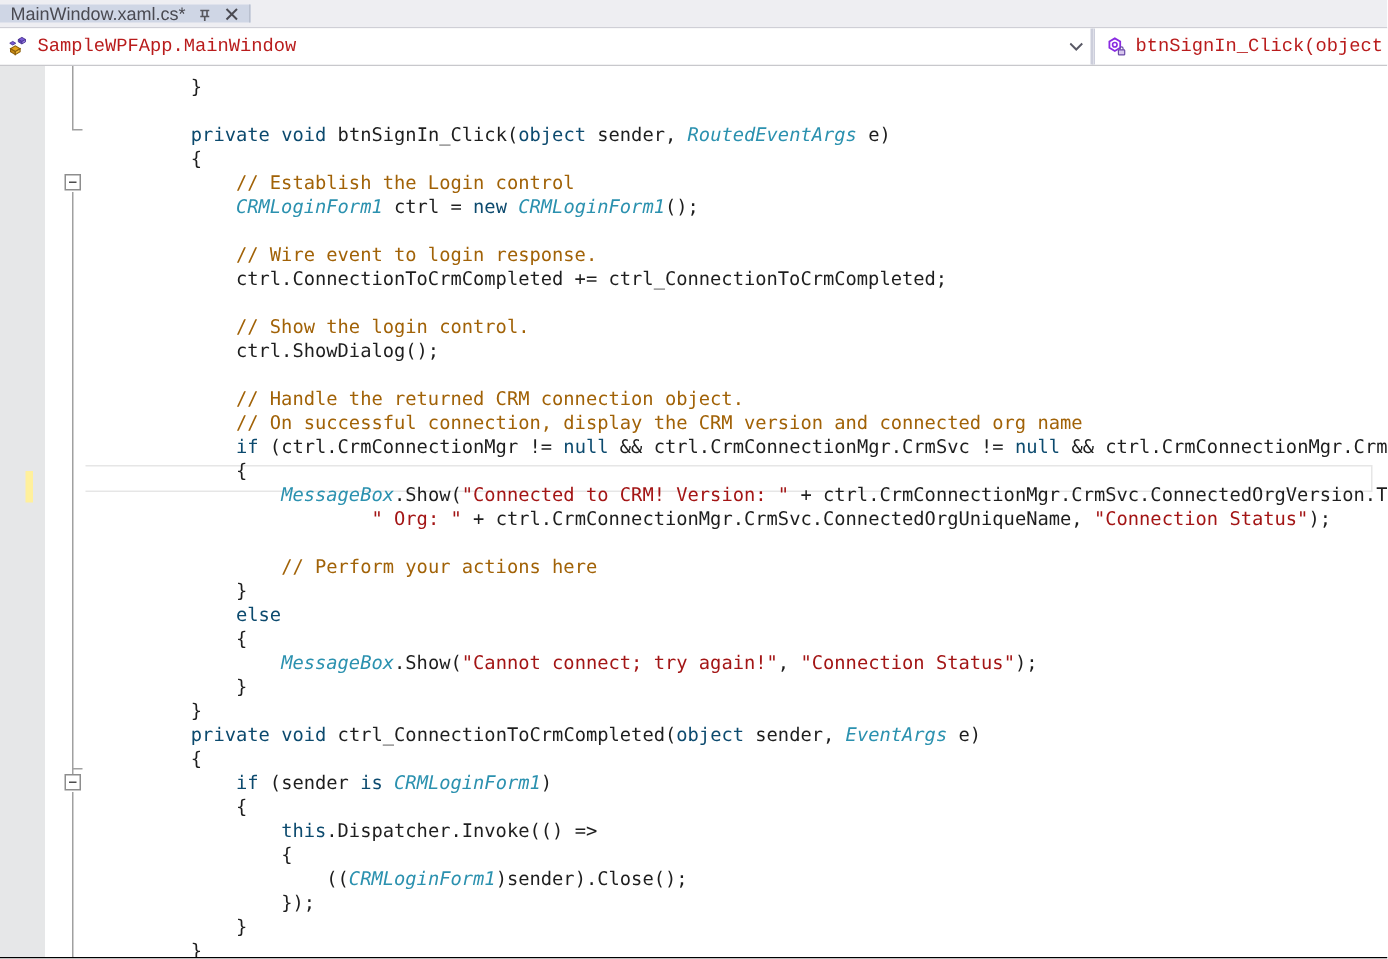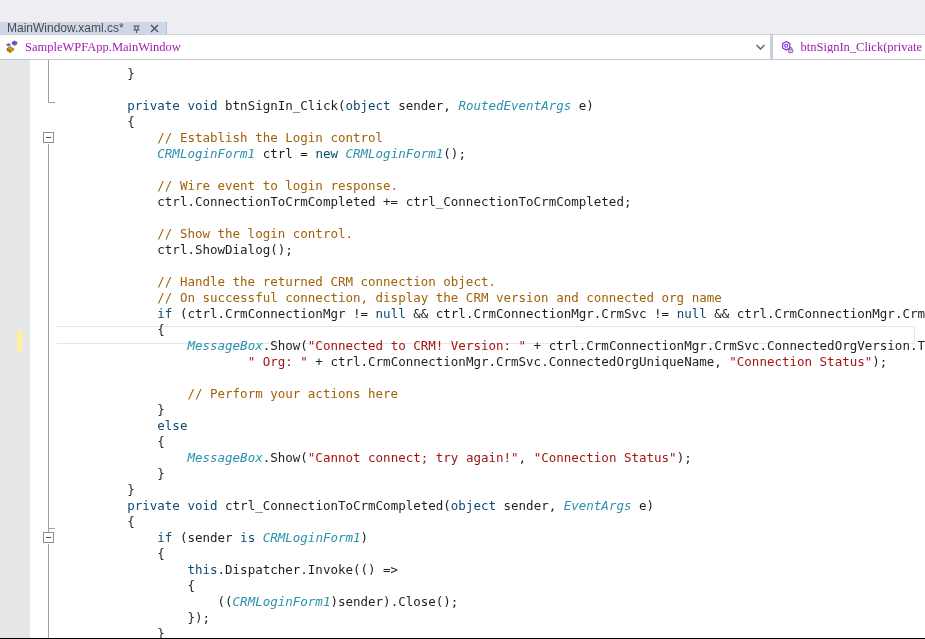--- a/index.html
+++ b/index.html
@@ -11,24 +11,24 @@
   #app {
     width: 925px; height: 639px;
     position: relative;
     background: #ffffff;
     overflow: hidden;
     border-bottom: 1px solid #000;
   }
 
   
   .tabbar {
-    height: 35px;
+    height: 19px;
     background: #eeeef2;
     display: flex;
-    align-items: flex-end;
+    align-items: center;
     border-bottom: 1px solid #cfcfd6;
     position: relative;
   }
   .tab {
     background: #cfd6e5;
     display: flex;
     align-items: center;
     padding: 0 6px 0 7px;
     gap: 7px;
     border-right: 1px solid #b9c0cf;
@@ -71,24 +71,24 @@
     padding: 0 3px 0 4px;
     gap: 5px;
     cursor: pointer;
     position: relative;
   }
   .nav-combo.left  { width: 775px; border-left: none; }
   .nav-combo.right { flex: 1; border-right: none; padding-left: 6px; }
   .nav-icon { width: 16px; height: 16px; flex: 0 0 16px; position: relative; }
   .nav-text {
     font-size: 12.5px;
-    color: #a21caf;
+    color: #b91c1c;
     white-space: nowrap;
     overflow: hidden;
-    font-family: Liberation Serif, serif;
+    font-family: Liberation Mono, monospace;
     line-height: 1;
   }
   .nav-arrow {
     margin-left: auto;
     width: 14px;
     display: flex;
     align-items: center;
     justify-content: center;
     color: #6a6a75;
     font-size: 9px;
@@ -246,21 +246,21 @@
 
     <div class="nav-combo right">
       <span class="nav-icon">
         <svg width="16" height="16" viewBox="0 0 16 16">
           <path d="M7.2 2.6 l3.6 2.1 v4.2 l-3.6 2.1 -3.6-2.1 V4.7 z" fill="none" stroke="#8a2be2" stroke-width="1.2"></path>
           <circle cx="7.2" cy="6.8" r="1.5" fill="none" stroke="#8a2be2" stroke-width="1.1"></circle>
           <rect x="9.6" y="10.2" width="4.2" height="3.4" rx="0.5" fill="#d8c8ee" stroke="#6a4aa8" stroke-width="0.8"></rect>
           <path d="M10.7 10.2 v-1 a1 1 0 0 1 2 0 v1" fill="none" stroke="#6a4aa8" stroke-width="0.8"></path>
         </svg>
       </span>
-      <span class="nav-text">btnSignIn_Click(private</span>
+      <span class="nav-text">btnSignIn_Click(object</span>
     </div>
   </div>
 
   <div class="editor">
 
     <div class="indicator-margin">
       <div class="marker-yellow"></div>
     </div>
 
     <div class="outline-margin">

